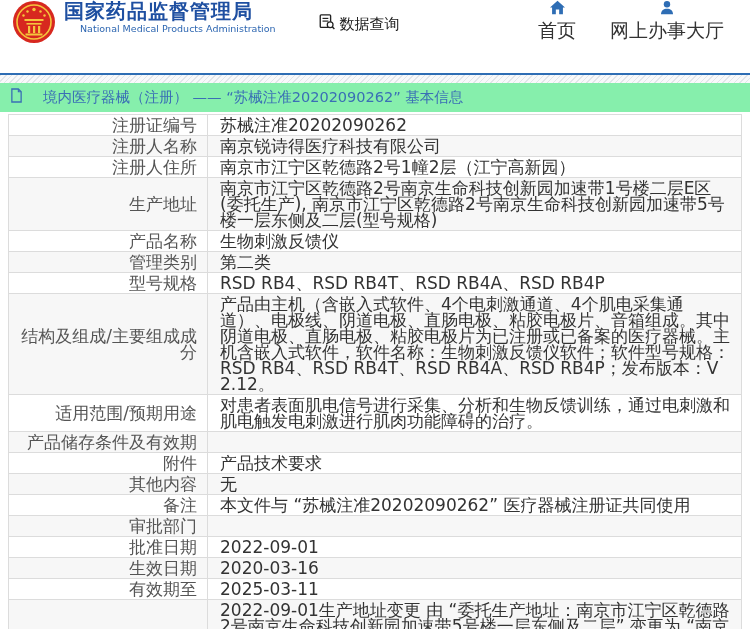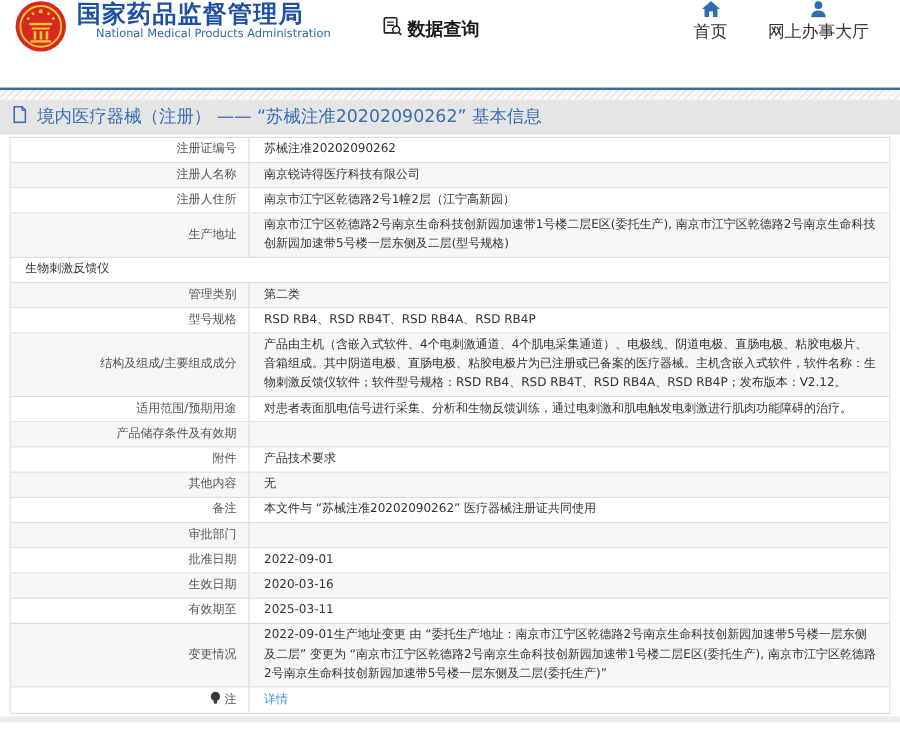--- a/index.html
+++ b/index.html
@@ -10,38 +10,38 @@
   }
   .page{width:750px;height:629px;position:relative;}
 
   
   .header{height:73px;display:flex;padding:0 12px;box-sizing:border-box;background:#fff;}
   .logo{width:44px;height:44px;flex:0 0 44px;}
   .brand{margin-left:8px;line-height:1.1;}
   .brand-title{font-size:20px;font-weight:bold;color:#1e4fa1;letter-spacing:1px;}
   .brand-sub{font-size:9.5px;color:#2d66b1;margin-top:2px;margin-left:16px;}
   .data-query{display:flex;align-items:center;gap:4px;margin-left:42px;align-self:flex-start;margin-top:13px;
-    font-size:15px;font-weight:700;color:#1a1a1a;cursor:pointer;}
+    font-size:15px;font-weight:400;color:#1a1a1a;cursor:pointer;}
   .top-nav{margin-left:auto;display:flex;gap:34px;padding-right:14px;}
-  .nav-item{display:flex;flex-direction:column;align-items:center;gap:3px;font-size:14px;color:#333;cursor:pointer;}
+  .nav-item{display:flex;flex-direction:column;align-items:center;gap:3px;font-size:19px;color:#333;cursor:pointer;}
   .nav-item svg{display:block;}
 
   
   .divider-blue{height:2px;background:#2e6db4;}
   .hatch{height:8px;background:repeating-linear-gradient(135deg,#e2e5e9 0,#e2e5e9 1px,#f8f9fa 1px,#f8f9fa 4px);}
 
   
-  .title-bar{height:29px;background:#e5e5e5;display:flex;align-items:center;padding:0 10px;gap:8px;}
+  .title-bar{height:29px;background:#86efac;display:flex;align-items:center;padding:0 10px;gap:20px;}
   .title-bar .txt{font-size:14.5px;color:#3a6fb5;}
 
   
   .table{margin:2px 8px 0 8px;border-top:1px solid #dcdcdc;border-left:1px solid #dcdcdc;border-right:1px solid #dcdcdc;}
   .row{display:flex;border-bottom:1px solid #dcdcdc;background:#fff;}
   .row.striped{background:#f7f7f7;}
-  .cell{display:flex;align-items:center;box-sizing:border-box;font-size:10px;line-height:16px;min-height:20px;padding:2px 0;}
+  .cell{display:flex;align-items:center;box-sizing:border-box;font-size:17px;line-height:16px;min-height:20px;padding:2px 0;}
   .cell.label{width:199px;flex:0 0 199px;justify-content:flex-end;text-align:right;color:#555;
     padding-right:10px;border-right:1px solid #dcdcdc;}
   .cell.value{flex:1;color:#333;padding-left:12px;padding-right:10px;word-break:break-all;}
   .cell.value a{color:#4a90d8;text-decoration:none;}
   .note-icon{display:inline-block;margin-right:3px;position:relative;top:1px;}
 
   
   .footer-strip{height:5px;background:#ececec;margin-top:2px;}
 </style>
 </head>
@@ -128,20 +128,21 @@
       </div>
       <div class="row">
         <div class="cell label">注册人住所</div>
         <div class="cell value">南京市江宁区乾德路2号1幢2层（江宁高新园）</div>
       </div>
       <div class="row striped">
         <div class="cell label">生产地址</div>
         <div class="cell value">南京市江宁区乾德路2号南京生命科技创新园加速带1号楼二层E区(委托生产), 南京市江宁区乾德路2号南京生命科技创新园加速带5号楼一层东侧及二层(型号规格)</div>
       </div>
       <div class="row">
+        <div class="cell label">产品名称</div>
         <div class="cell value">生物刺激反馈仪</div>
       </div>
       <div class="row striped">
         <div class="cell label">管理类别</div>
         <div class="cell value">第二类</div>
       </div>
       <div class="row">
         <div class="cell label">型号规格</div>
         <div class="cell value">RSD RB4、RSD RB4T、RSD RB4A、RSD RB4P</div>
       </div>

